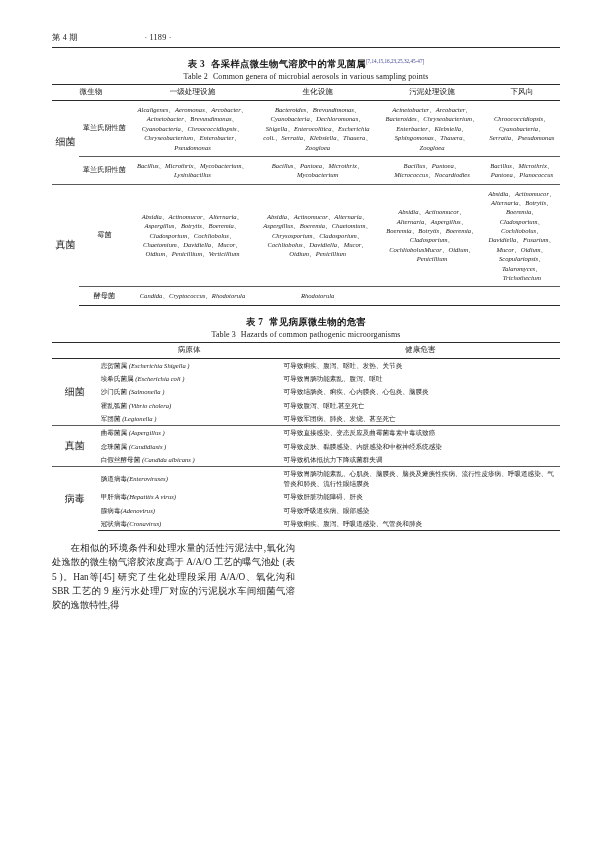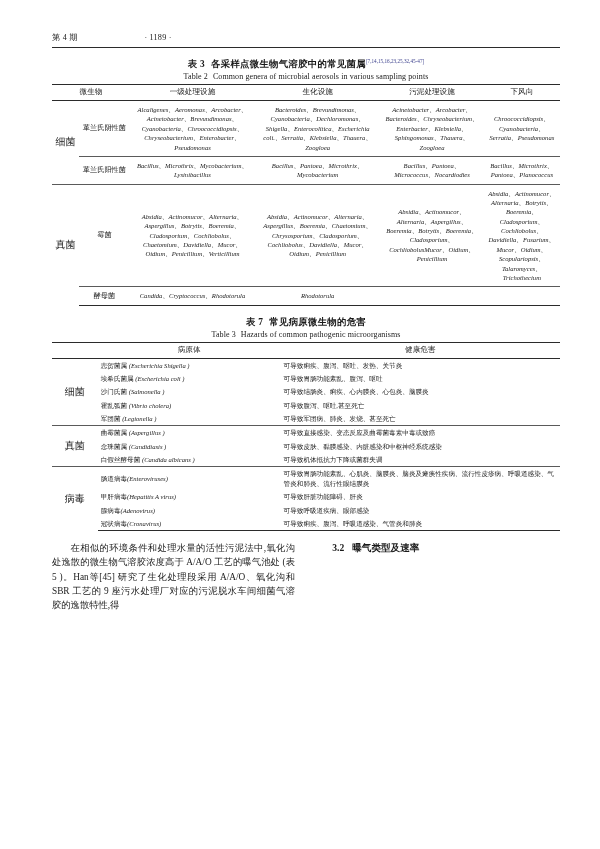--- a/index.html
+++ b/index.html
@@ -279,17 +279,16 @@
       <td class="c-harm">可导致痢疾、腹泻、呼吸道感染、气管炎和肺炎</td>
     </tr>
   </tbody>
     </table>
 
   <div class="cols">
     <div class="col">
       <p><span>在相似的环境条件和处理水量的活性污泥法中,氧化沟处逸散的微生物气溶胶浓度高于 A/A/O 工艺的曝气池处 (表 5 )。Han等[45] 研究了生化处理段采用 A/A/O、氧化沟和 SBR 工艺的 9 座污水处理厂对应的污泥脱水车间细菌气溶胶的逸散特性,得</span></p>
     </div>
     <div class="col">
-      <p class="sec-h"><span class="secnum">3.2</span><span>曝气类型及速率</span></p>
     </div>
   </div>
 
 </div>
 
 </body></html>

